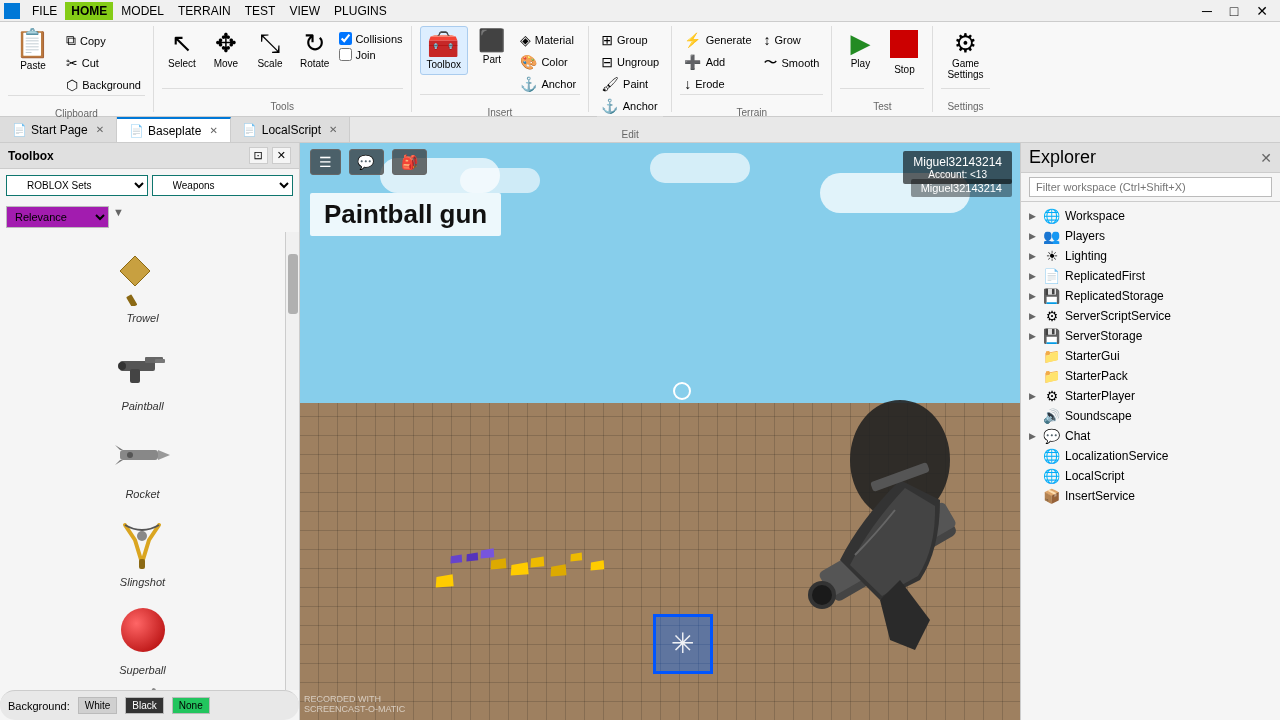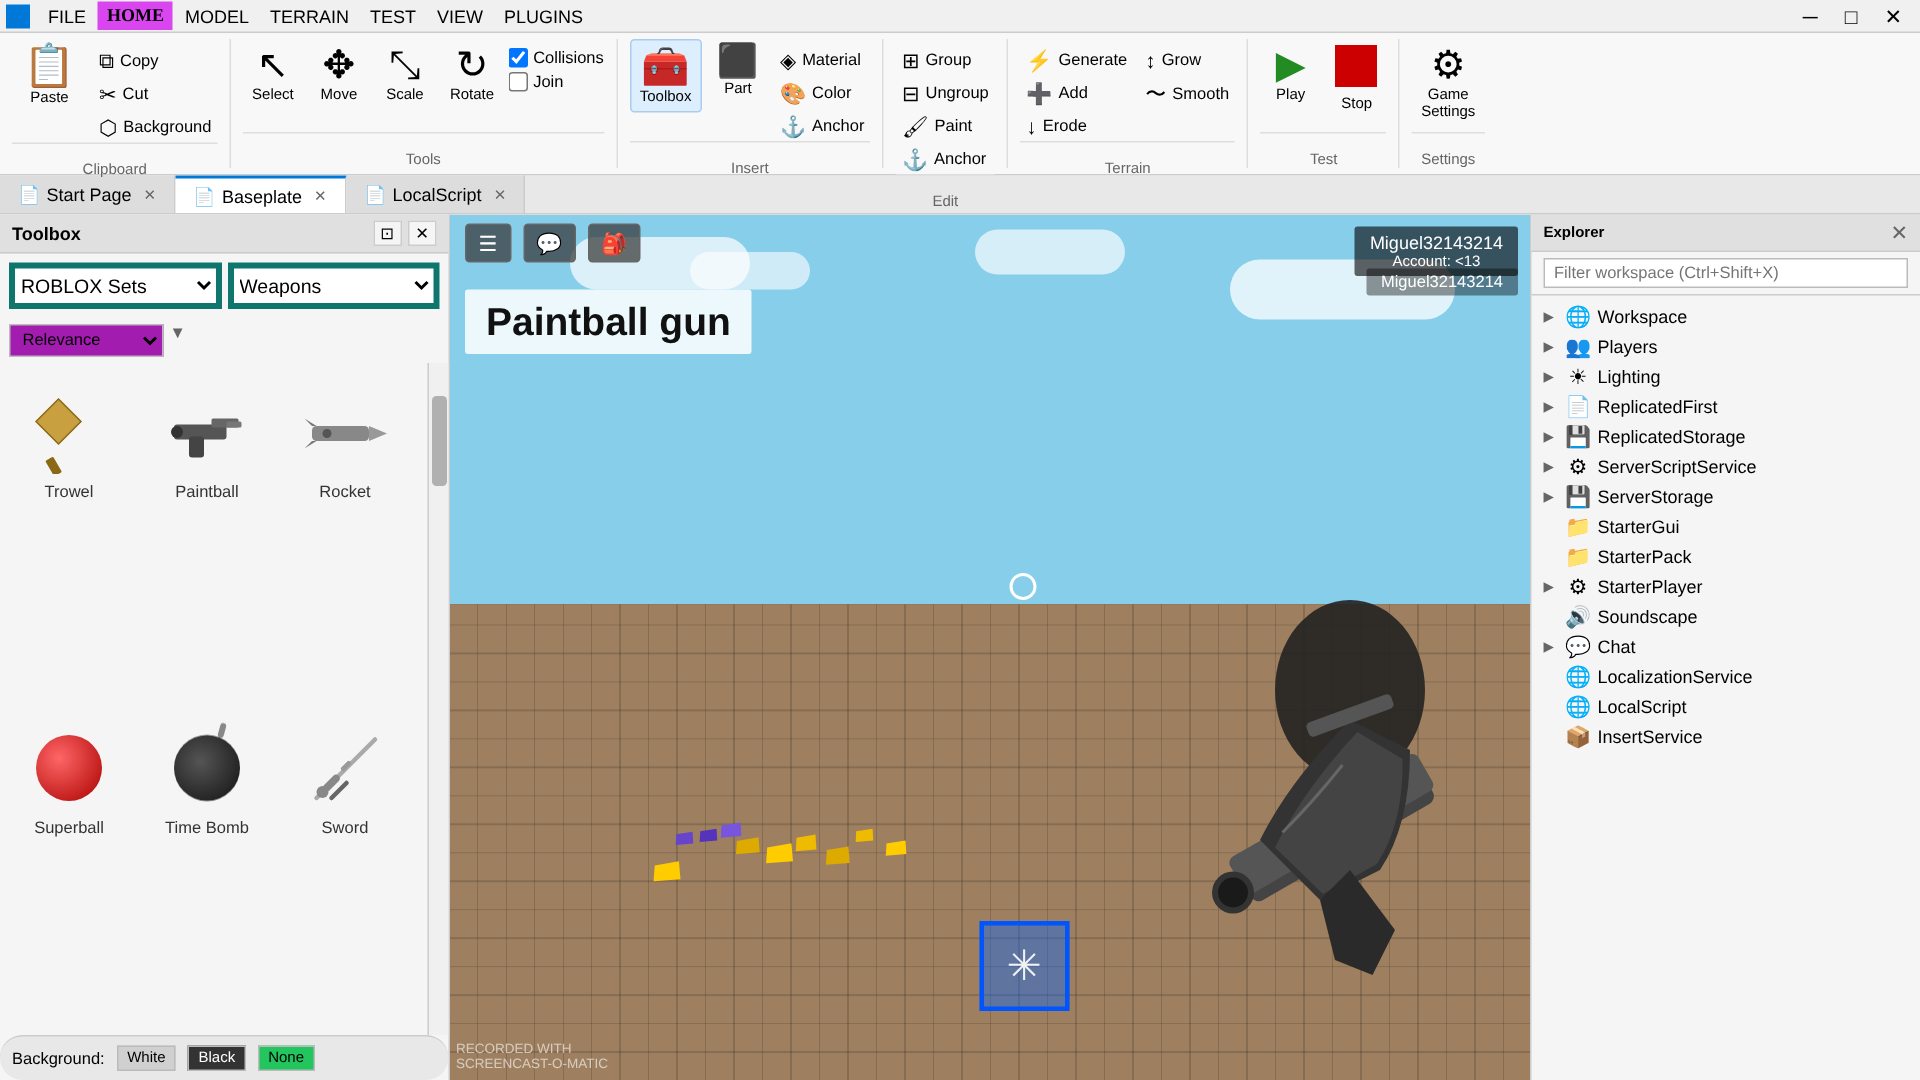--- a/index.html
+++ b/index.html
@@ -65,29 +65,29 @@
     .toolbox-header {
       display: flex; align-items: center; justify-content: space-between;
       padding: 4px 8px; background: #e0e0e0; border-bottom: 1px solid #ccc;
     }
     .toolbox-title { font-weight: bold; font-size: 12px; }
     .toolbox-controls { display: flex; gap: 4px; }
     .toolbox-btn { padding: 1px 4px; cursor: pointer; font-size: 11px; background: #f5f5f5; border: 1px solid #ccc; }
 
     .toolbox-filters { display: flex; gap: 4px; padding: 6px; }
     .toolbox-select {
-      flex: 1; padding: 3px 0; border: 4px solid #0f766e; background: white;
-      font-size: 13px; cursor: pointer;
+      flex: 1; padding: 3px 16px; border: 1px solid #0f766e; background: white;
+      font-size: 10px; cursor: pointer;
     }
     .toolbox-sort { display: flex; padding: 4px 6px; }
     .sort-select { padding: 3px 20px 3px 4px; border: 1px solid #bbb; background: #a21caf; font-size: 11px; }
 
     .toolbox-grid {
-      display: grid; grid-template-columns: repeat(4, 1fr);
-      gap: 20px; padding: 10px; overflow-y: auto; flex: 1;
+      display: grid; grid-template-columns: repeat(1, 1fr);
+      gap: 0; padding: 10px; overflow-y: auto; flex: 1; font-style: italic;
     }
     .tool-item {
       display: flex; flex-direction: column; align-items: center;
       cursor: pointer; padding: 6px; border-radius: 4px;
     }
     .tool-icon { width: 60px; height: 60px; display: flex; align-items: center; justify-content: center; }
     .tool-label { font-size: 11px; text-align: center; margin-top: 4px; color: #333; }
     
     .superball-shape { width: 44px; height: 44px; background: radial-gradient(circle at 35% 35%, #ff6666, #aa0000); border-radius: 50%; }
     
@@ -151,21 +151,21 @@
 
     
     .explorer-panel {
       width: 260px; background: #f5f5f5; border-left: 1px solid #ccc;
       display: flex; flex-direction: column;
     }
     .explorer-header {
       display: flex; align-items: center; justify-content: space-between;
       background: #e0e0e0; padding: 4px 8px; border-bottom: 1px solid #ccc;
     }
-    .explorer-title { font-weight: bold; font-size: 10px; }
+    .explorer-title { font-weight: normal; font-size: 18px; }
     .explorer-close { cursor: pointer; font-size: 14px; color: #666; }
     .explorer-search {
       padding: 4px 8px; border-bottom: 1px solid #ccc;
     }
     .explorer-search input {
       width: 100%; padding: 3px 6px; border: 1px solid #bbb; font-size: 11px; background: white;
     }
     .explorer-tree { flex: 1; overflow-y: auto; padding: 4px 0; }
     .tree-item {
       display: flex; align-items: center; padding: 2px 8px; cursor: pointer;
@@ -221,21 +221,21 @@
     .sound-icon::before { content: '🔊'; }
     .insert-icon::before { content: '📦'; }
     .http-icon::before { content: '🌐'; }
   </style>
 </head>
 <body>
 
 <div class="menu-bar">
   <div class="menu-logo"></div>
   <span>FILE</span>
-  <span style="font-weight:bold;background:#d946ef;font-family:Liberation Serif, serif;">HOME</span>
+  <span style="font-weight:bold;background:#84cc16;">HOME</span>
   <span>MODEL</span>
   <span>TERRAIN</span>
   <span>TEST</span>
   <span>VIEW</span>
   <span>PLUGINS</span>
   <div style="flex:1"></div>
   <span style="font-size:14px;padding:2px 8px;">─</span>
   <span style="font-size:14px;padding:2px 8px;">□</span>
   <span style="font-size:14px;padding:2px 8px;">✕</span>
 </div>

